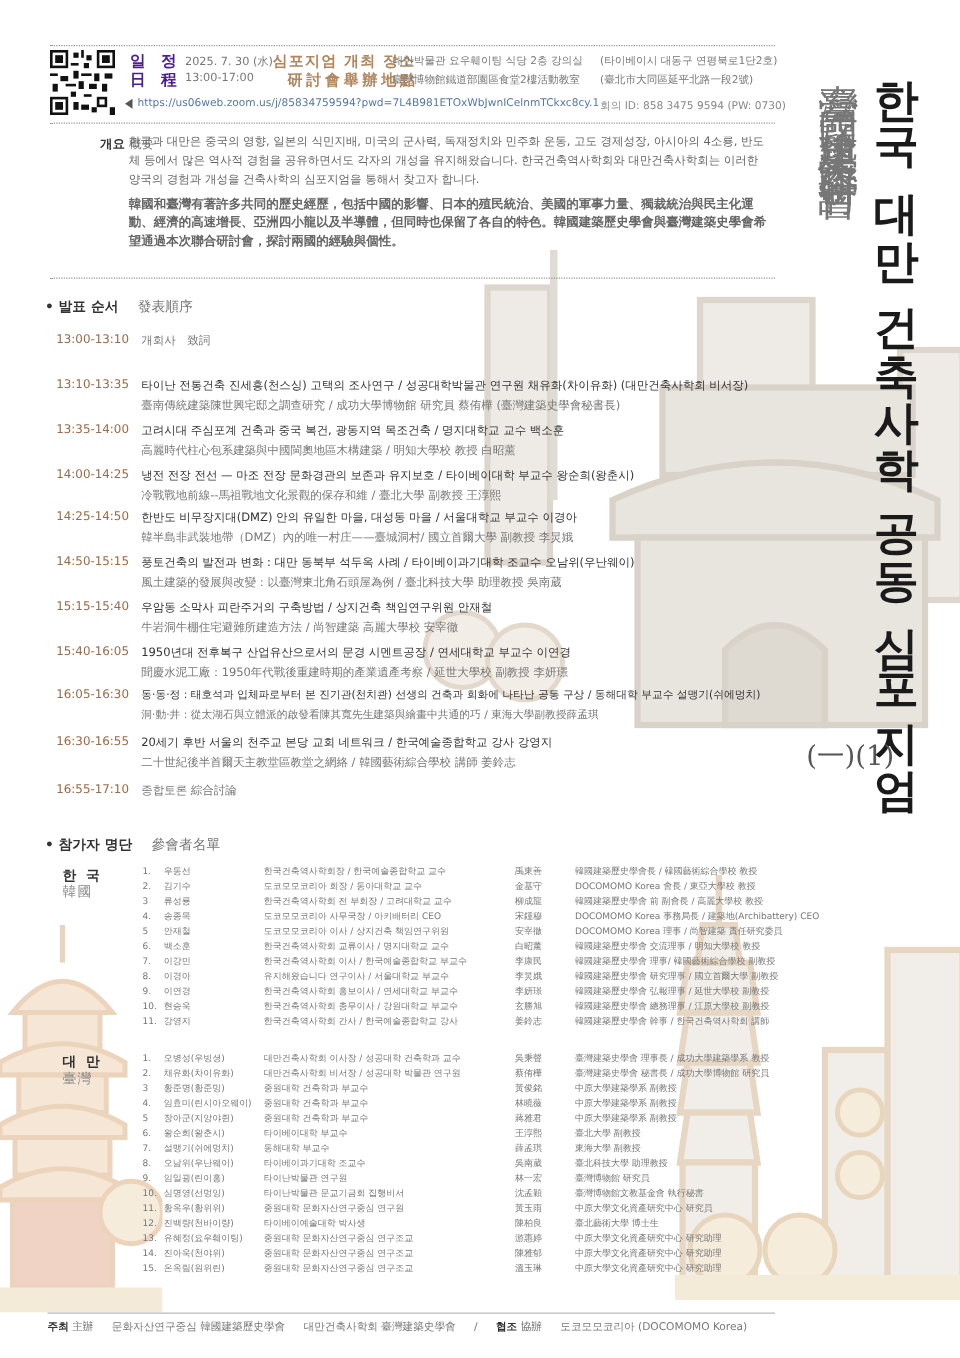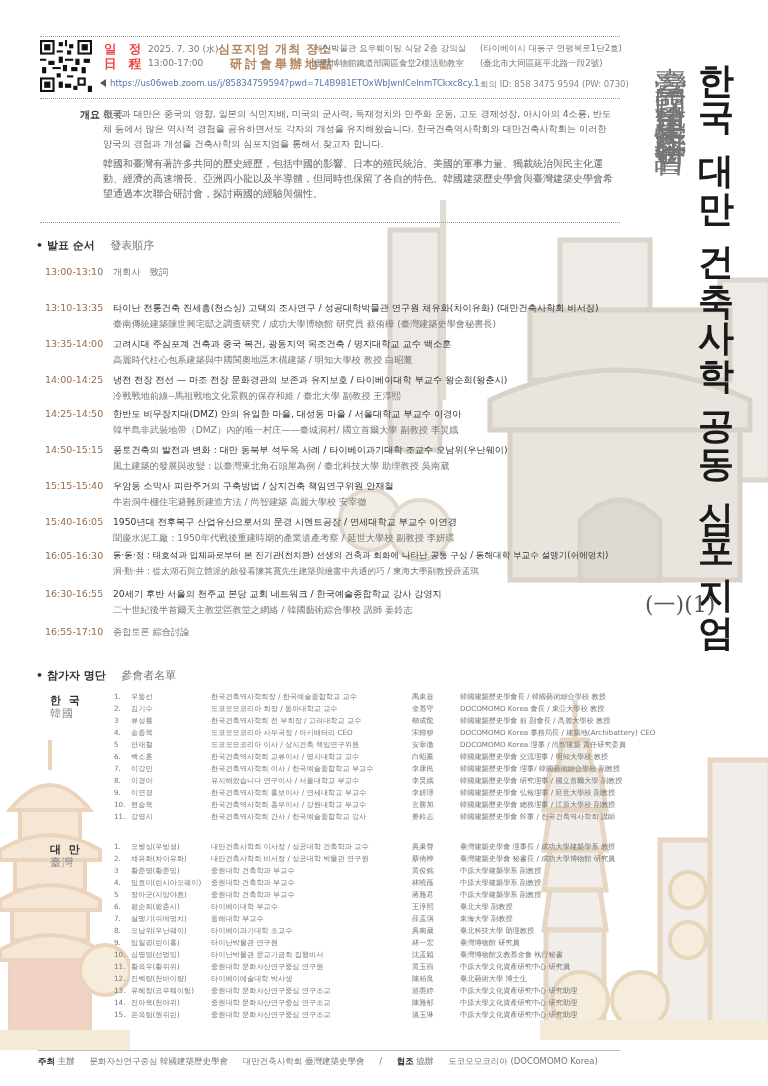--- a/index.html
+++ b/index.html
@@ -9,21 +9,21 @@
   
   .bg { position: absolute; pointer-events: none; }
   .bg-city-top { left: 330px; top: 200px; width: 438px; height: 420px; }
   .bg-city-bottom { left: 540px; top: 700px; width: 228px; height: 340px; }
   .bg-pagoda { left: 0; top: 740px; width: 130px; height: 310px; }
 
   .dotted { position: absolute; left: 40px; width: 580px; border-top: 1px dotted #999; }
 
   
   .qr { position: absolute; left: 40px; top: 40px; width: 52px; height: 52px; }
-  .info-k { position: absolute; font-weight: bold; color: #ef4444; font-size: 12.5px; letter-spacing: 4px; }
+  .info-k { position: absolute; font-weight: bold; color: #4c1d95; font-size: 12.5px; letter-spacing: 4px; }
   .info-v { position: absolute; font-size: 9px; color: #777; white-space: nowrap; }
   .info-h { position: absolute; font-weight: bold; color: #b2865e; font-size: 12px; white-space: nowrap; letter-spacing: 1px; }
   .info-addr { position: absolute; font-size: 8.5px; color: #777; white-space: nowrap; }
   .link { position: absolute; left: 110px; top: 78px; font-size: 8.5px; color: #5577aa; white-space: nowrap; }
   .link-arrow { position: absolute; left: 100px; top: 79px; width: 0; height: 0; border-top: 4px solid transparent; border-bottom: 4px solid transparent; border-right: 6px solid #555; }
   .meeting-id { position: absolute; left: 480px; top: 79px; font-size: 8.5px; color: #888; white-space: nowrap; }
 
   
   .title-kr { position: absolute; left: 692px; top: 38px; width: 44px; font-size: 36px; line-height: 40px; color: #1a1a1a; writing-mode: vertical-rl; letter-spacing: 2px; font-weight: bold; }
   .title-zh { position: absolute; left: 650px; top: 42px; width: 40px; font-size: 32px; line-height: 38px; color: #777; writing-mode: vertical-rl; letter-spacing: 3px; font-family: "DejaVu Serif", serif; }
@@ -181,21 +181,21 @@
 
 <div class="title-kr">한국 대만 건축사학 공동 심포지엄</div>
 <div class="title-zh">臺灣 韓國 建築史學 聯合研討會</div>
 <div class="title-num">(一)(1)</div>
 
 <div class="ov-label">
   <b>개요</b>
   <span style="color:#777;">概要</span>
 </div>
 <div class="ov-text" style="top:106px;">한국과 대만은 중국의 영향, 일본의 식민지배, 미국의 군사력, 독재정치와 민주화 운동, 고도 경제성장, 아시아의 4소룡, 반도체 등에서 많은 역사적 경험을 공유하면서도 각자의 개성을 유지해왔습니다. 한국건축역사학회와 대만건축사학회는 이러한 양국의 경험과 개성을 건축사학의 심포지엄을 통해서 찾고자 합니다.</div>
-<div class="ov-text" style="top:156px;font-size:10px;">韓國和臺灣有著許多共同的歷史經歷，包括中國的影響、日本的殖民統治、美國的軍事力量、獨裁統治與民主化運動、經濟的高速增長、亞洲四小龍以及半導體，但同時也保留了各自的特色。韓國建築歷史學會與臺灣建築史學會希望通過本次聯合研討會，探討兩國的經驗與個性。</div>
+<div class="ov-text" style="top:156px;font-size:10px;font-weight:bold;">韓國和臺灣有著許多共同的歷史經歷，包括中國的影響、日本的殖民統治、美國的軍事力量、獨裁統治與民主化運動、經濟的高速增長、亞洲四小龍以及半導體，但同時也保留了各自的特色。韓國建築歷史學會與臺灣建築史學會希望通過本次聯合研討會，探討兩國的經驗與個性。</div>
 
 <div class="dotted" style="top:222px;"></div>
 
 <div class="sec-h" style="top:238px;">
   <b>• </b><b>발표 순서</b>
   <span class="zh">發表順序</span>
 </div>
 
 <div class="sched-row" style="top:266px;">
   <div class="sched-time">13:00-13:10</div>

